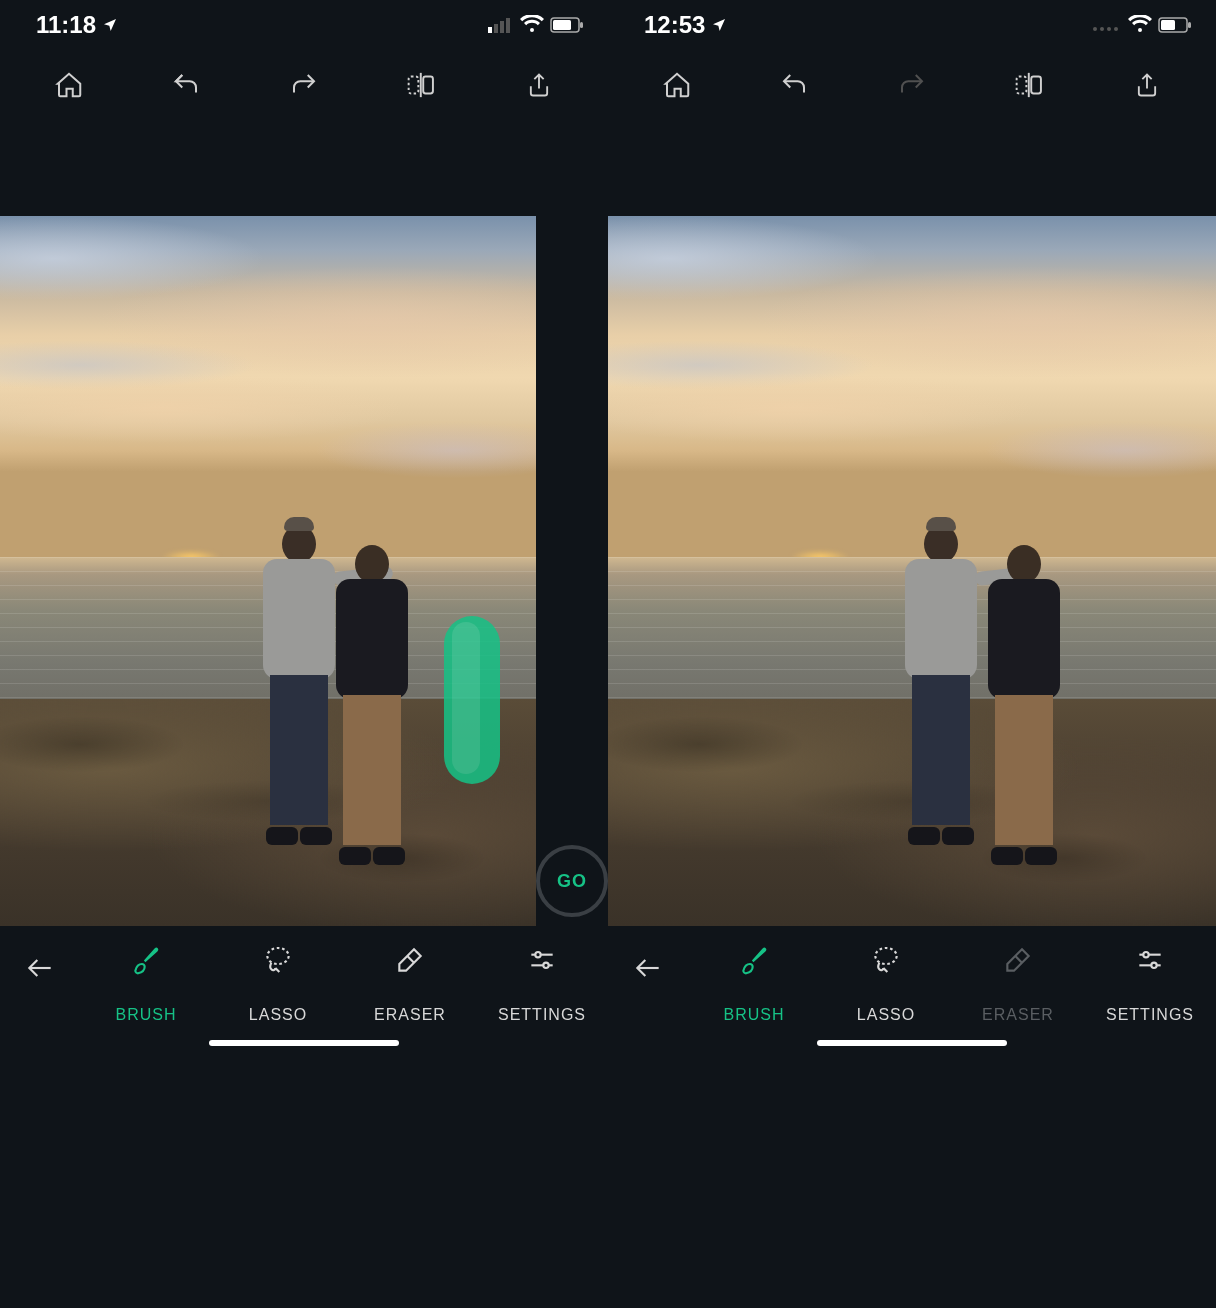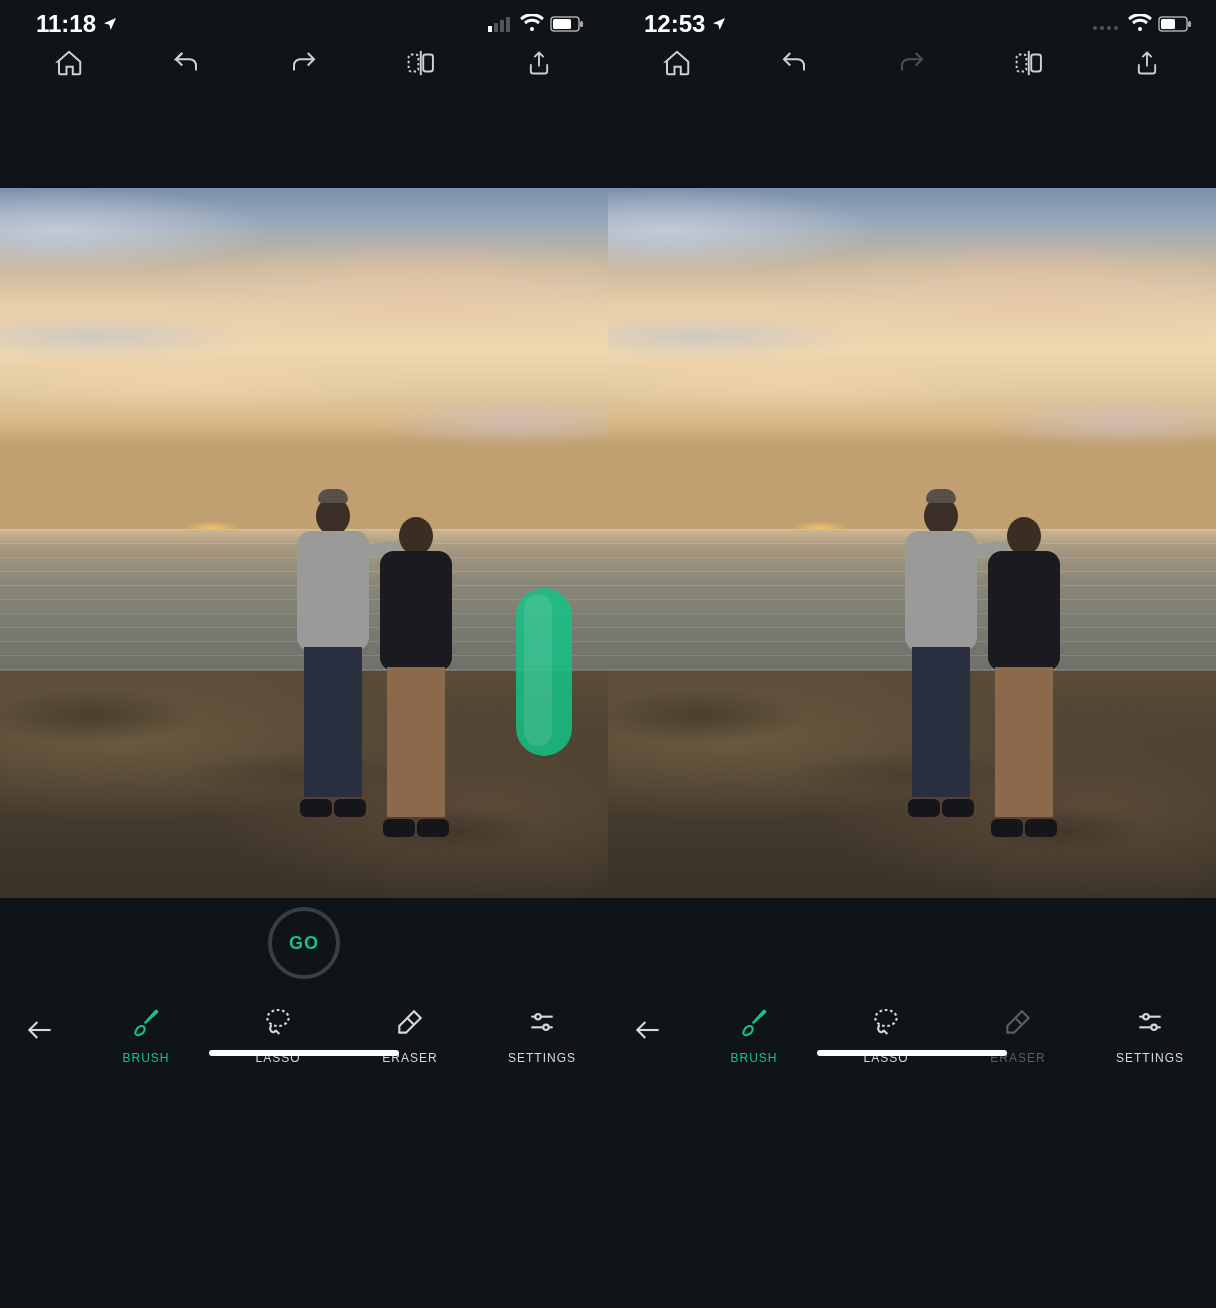--- a/index.html
+++ b/index.html
@@ -11,21 +11,20 @@
     color: #fff;
     display: flex;
     overflow: hidden;
   }
   .pane {
     width: 608px;
     height: 1056px;
     position: relative;
     display: flex;
     flex-direction: column;
-    margin-top: 10px;
   }
   
   .status-bar {
     height: 50px;
     display: flex;
     justify-content: space-between;
     align-items: center;
     padding: 0 24px 0 36px;
     font-size: 24px;
     font-weight: 600;
@@ -45,22 +44,22 @@
     width: 70px; height: 50px;
     display: flex; align-items: center; justify-content: center;
     cursor: pointer;
   }
   .tb-btn svg { stroke: #d0d0d0; }
   .tb-btn.dim svg { stroke: #505050; }
   
   .canvas-area {
     flex: 1;
     display:flex;
-    flex-direction:column;
     position:relative;
+    align-items:flex-end;
   }
   .canvas-spacer-top { height: 100px; background:#0f1419;}
   .photo {
     width: 608px;
     height: 710px;
     position: relative;
     overflow: hidden;
   }
   .sky {
     position:absolute; left:0; top:0; right:0; height: 60%;
@@ -158,23 +157,23 @@
   .bottom-toolbar {
     height: 130px;
     display:flex;
     align-items:flex-start;
     padding-top: 18px;
     background:#0f1419;
     position:relative;
   }
   .bt-btn {
     flex:1;
-    display:flex; flex-direction:column; align-items:center; gap:10px;
+    display:flex; flex-direction:column; align-items:center; gap:26px;
     color:#d8d8d8;
-    font-size:12px;
+    font-size:16px;
     letter-spacing:1px;
     cursor:pointer;
   }
   .bt-btn.active { color:#16c286; }
   .bt-btn.dim { color:#5a5e62; }
   .bt-btn svg { stroke: currentColor; }
   .bt-back {
     width: 80px;
     display:flex; align-items:flex-start; justify-content:center; padding-top:8px;
     cursor:pointer;

